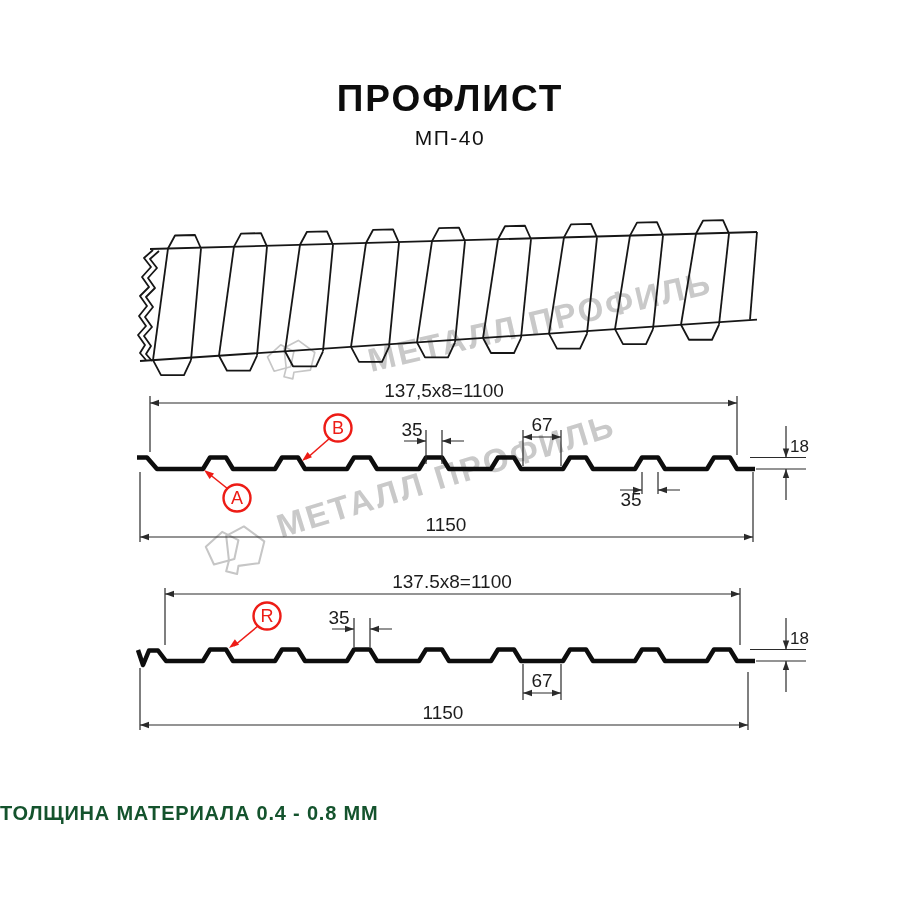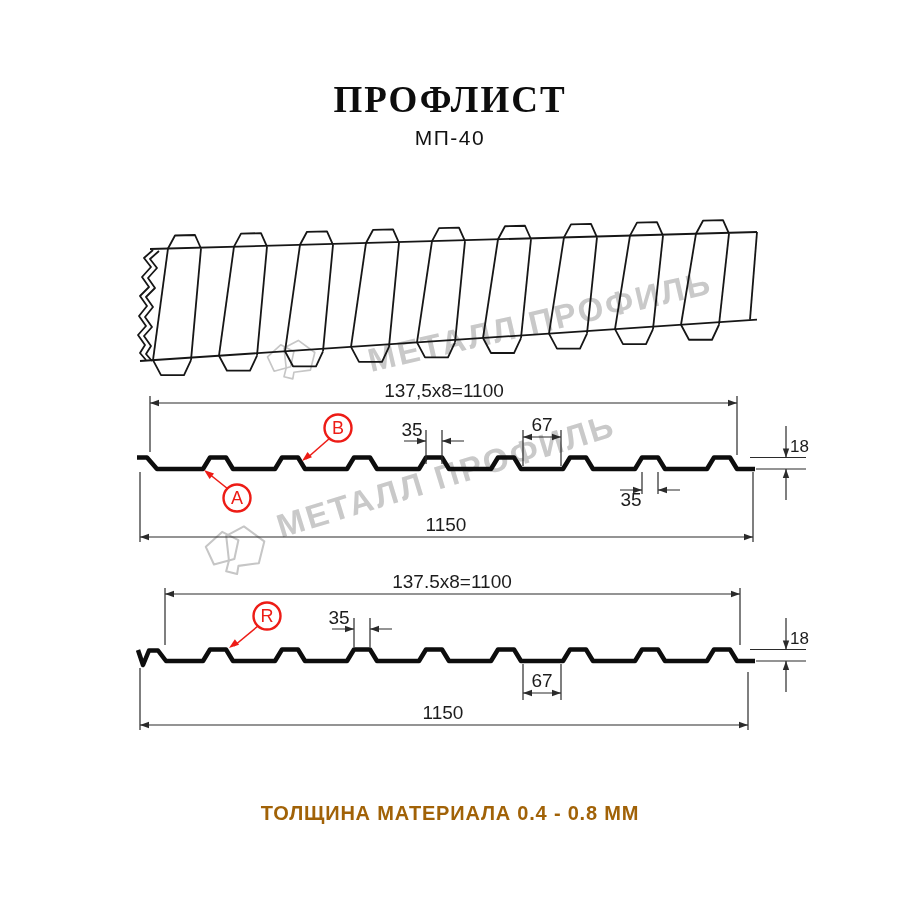--- a/index.html
+++ b/index.html
@@ -1,23 +1,23 @@
 <!DOCTYPE html>
 <html><head>
 <meta charset="utf-8">
 <style>
   html,body{margin:0;padding:0;background:#ffffff;}
   #page{position:relative;width:900px;height:900px;background:#fff;overflow:hidden;
         font-family:"Liberation Sans",sans-serif;}
   .title{position:absolute;left:0;top:78px;width:900px;text-align:center;
-         font-size:37px;font-weight:700;letter-spacing:2px;color:#0d0d0d;font-family:Liberation Serif, serif;}
+         font-size:37px;font-weight:700;letter-spacing:2px;color:#0d0d0d;}
   .subtitle{position:absolute;left:0;top:126px;width:900px;text-align:center;
          font-size:21px;font-weight:500;letter-spacing:1.5px;color:#111;}
-  .footer{position:absolute;left:0;top:802px;width:900px;text-align:center;
-         font-size:20px;font-weight:600;letter-spacing:0.8px;color:#a16207;}
+  .footer{position:absolute;left:0;top:802px;width:900px;text-align:left;
+         font-size:20px;font-weight:600;letter-spacing:0.8px;color:#14532d;}
   svg{position:absolute;left:0;top:0;}
   .wmtext{font-size:33px;font-weight:700;letter-spacing:2.5px;fill:#c9c9c9;}
   .wmlogo{fill:none;stroke:#c6c6c6;stroke-width:3;stroke-linejoin:round;}
   .sketch{fill:none;stroke:#161616;stroke-width:1.8;stroke-linejoin:round;}
   .profile{fill:none;stroke:#0d0d0d;stroke-width:4.5;stroke-linejoin:round;}
   .dim{fill:none;stroke:#2b2b2b;stroke-width:1.2;}
   .dimtxt{font-size:19px;fill:#1c1c1c;}
   .dimtxt.small{font-size:17px;}
   .mid{text-anchor:middle;}
   .arrow{fill:#2b2b2b;stroke:none;}

